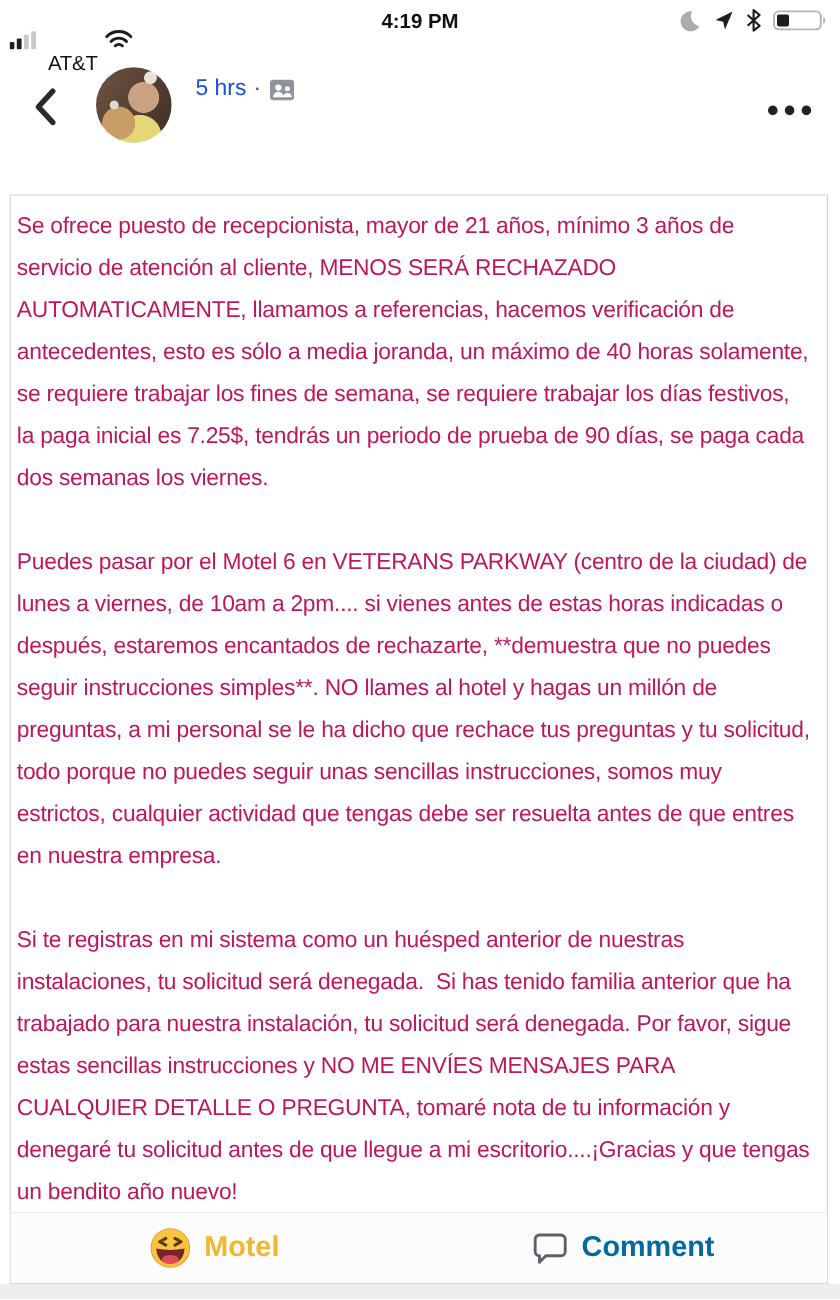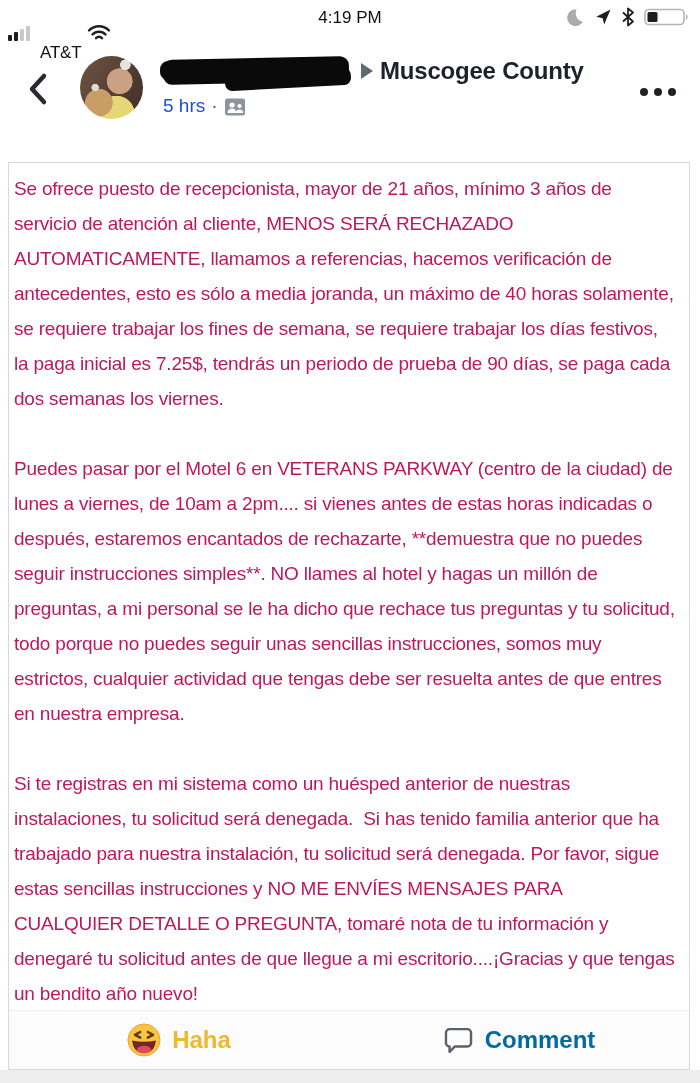--- a/index.html
+++ b/index.html
@@ -4,21 +4,21 @@
 <style>
   html,body{margin:0;padding:0;background:#fff;}
   .screen{position:relative;width:700px;height:1083px;background:#fff;overflow:hidden;
           font-family:"Liberation Sans", sans-serif;color:#1c1e21;}
 
   
   .statusbar{position:absolute;left:0;top:0;width:700px;height:40px;}
   .sb-left{position:absolute;left:8px;top:7px;display:flex;align-items:center;gap:6px;}
   .sb-carrier{font-size:17px;color:#111;letter-spacing:-0.2px;margin-top:36px;}
   .sb-time{position:absolute;left:0;right:0;top:8px;text-align:center;
-           font-size:17px;font-weight:400;color:#111;}
+           font-size:17px;font-weight:700;color:#111;}
   .sb-right{position:absolute;right:10px;top:7px;display:flex;align-items:center;gap:9px;}
 
   
   .back-btn{position:absolute;left:26px;top:72px;width:24px;height:34px;cursor:pointer;}
   .avatar{position:absolute;left:80px;top:56px;width:63px;height:63px;border-radius:50%;
           background-color:#5b4636;
           background-image:
             radial-gradient(circle at 72% 14%, #e9e2db 0 7%, transparent 8%),
             radial-gradient(circle at 24% 50%, #e0d8d2 0 6%, transparent 7%),
             radial-gradient(circle at 63% 40%, #caa183 0 23%, transparent 24%),
@@ -113,29 +113,20 @@
 
   <div class="back-btn">
     <svg width="24" height="34" viewBox="0 0 24 34" fill="none" stroke="#272b30" stroke-width="4.5" stroke-linecap="round" stroke-linejoin="round">
       <polyline points="18,4 6,17 18,30"></polyline>
     </svg>
   </div>
 
   <div class="avatar"></div>
 
   <div class="name-block">
-    <div class="name-row">
-      <span class="redacted">
-        <i class="r1"></i>
-          <i class="r2"></i>
-          <i class="r3"></i>
-      </span>
-      <span class="posted-arrow"></span>
-      <span class="group-name">Muscogee County</span>
-    </div>
     <div class="meta-row">
       <span>5 hrs</span>
       <span>·</span>
       <span style="display:inline-flex;margin-top:2px;">
         <svg width="22" height="22" viewBox="0 0 22 22">
           <rect x="1" y="2.5" width="20" height="17" rx="2.5" fill="#8d949e"></rect>
           <circle cx="8" cy="9" r="2.6" fill="#fff"></circle>
           <path d="M3.5 17 a4.5 4.5 0 0 1 9 0 Z" fill="#fff"></path>
           <circle cx="15.5" cy="10" r="2.1" fill="#fff"></circle>
           <path d="M12 17 a3.6 3.6 0 0 1 7.2 0 Z" fill="#fff"></path>
@@ -162,21 +153,21 @@
         <span style="display:inline-flex;">
           <svg width="34" height="34" viewBox="0 0 36 36">
             <circle cx="18" cy="18" r="17" fill="#F9C440"></circle>
             <circle cx="18" cy="18" r="17" fill="none" stroke="#EBA235" stroke-width="1"></circle>
             <path d="M5.5 18.5 Q18 21 30.5 18.5 Q29.5 31.5 18 31.5 Q6.5 31.5 5.5 18.5 Z" fill="#76252A"></path>
             <ellipse cx="18" cy="28.2" rx="7.5" ry="4" fill="#E04B5A"></ellipse>
             <path d="M14 9.5 L8.5 12.5 L14 15.5" fill="none" stroke="#5C3C10" stroke-width="2.6" stroke-linecap="round" stroke-linejoin="round"></path>
             <path d="M22 9.5 L27.5 12.5 L22 15.5" fill="none" stroke="#5C3C10" stroke-width="2.6" stroke-linecap="round" stroke-linejoin="round"></path>
           </svg>
         </span>
-        <span class="haha-label">Haha</span>
+        <span class="haha-label">Motel</span>
       </div>
       <div class="half">
         <span style="display:inline-flex;">
           <svg width="31" height="29" viewBox="0 0 26 24" fill="none" stroke="#5B616B" stroke-width="2" stroke-linejoin="round">
             <path d="M5.5 2.5 h15 a3 3 0 0 1 3 3 v8.5 a3 3 0 0 1 -3 3 h-10.5 l-4.5 4.5 v-4.5 a3 3 0 0 1 -3 -3 v-8.5 a3 3 0 0 1 3 -3 z"></path>
           </svg>
         </span>
         <span class="comment-label">Comment</span>
       </div>
     </div>

